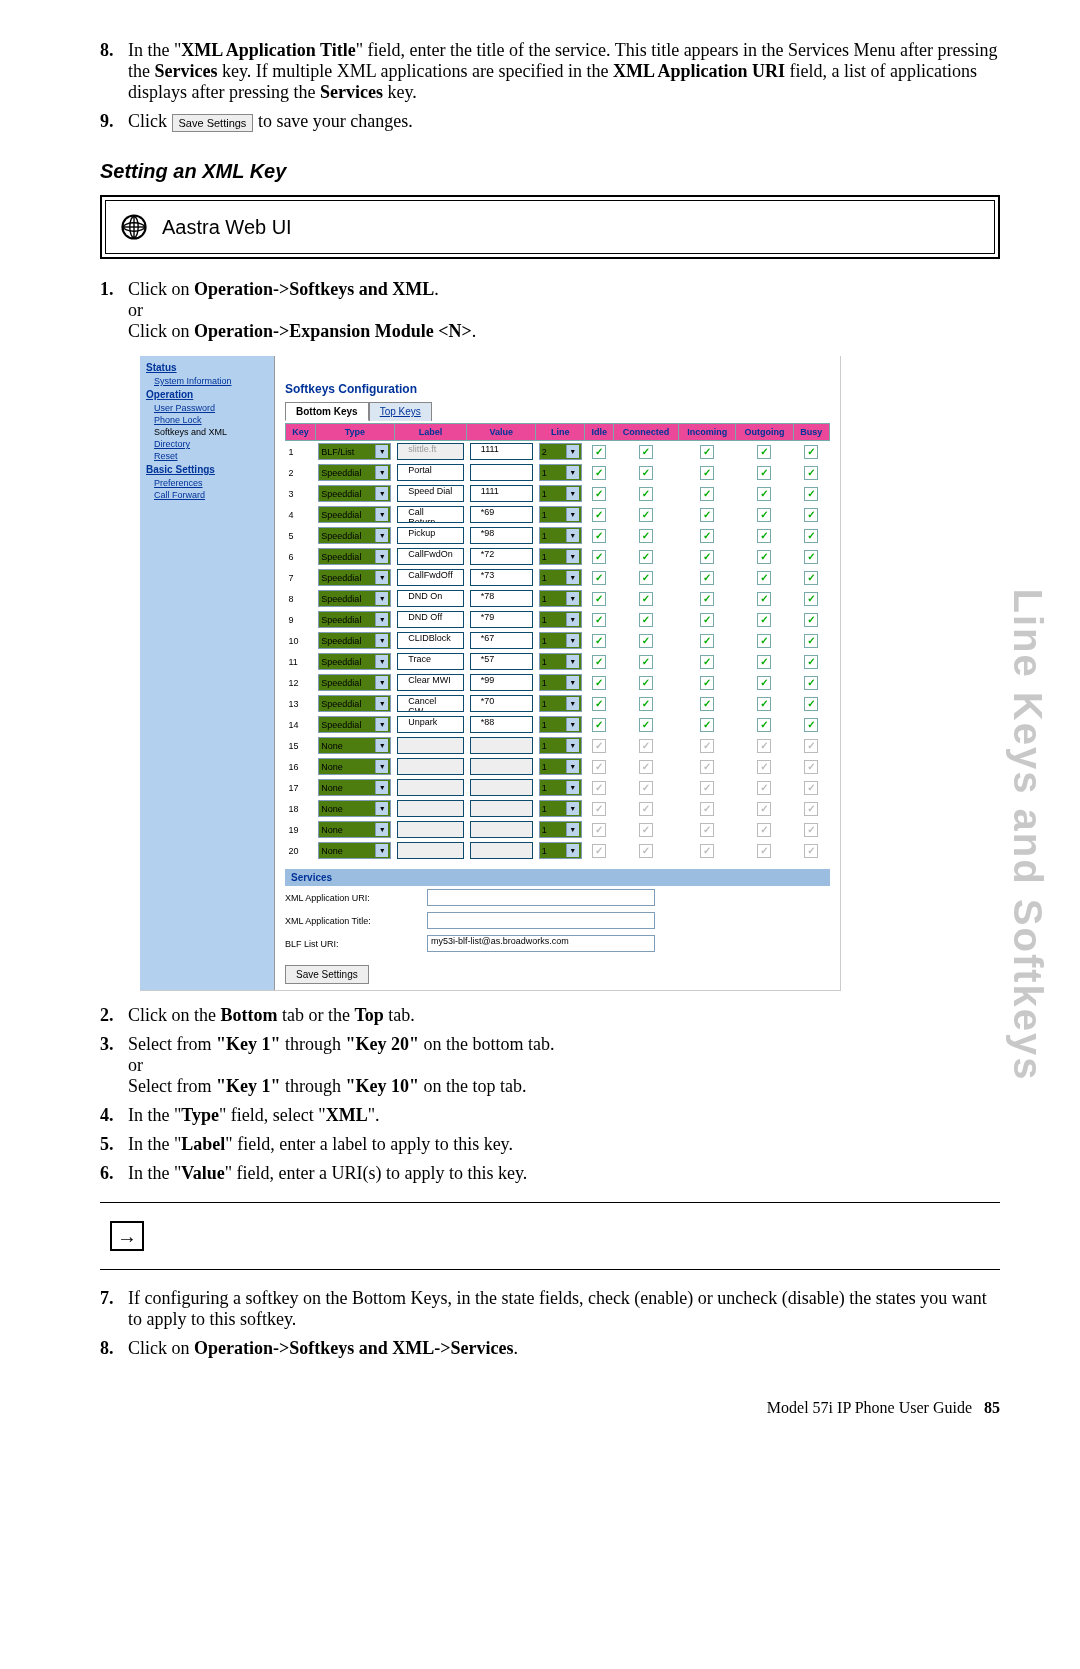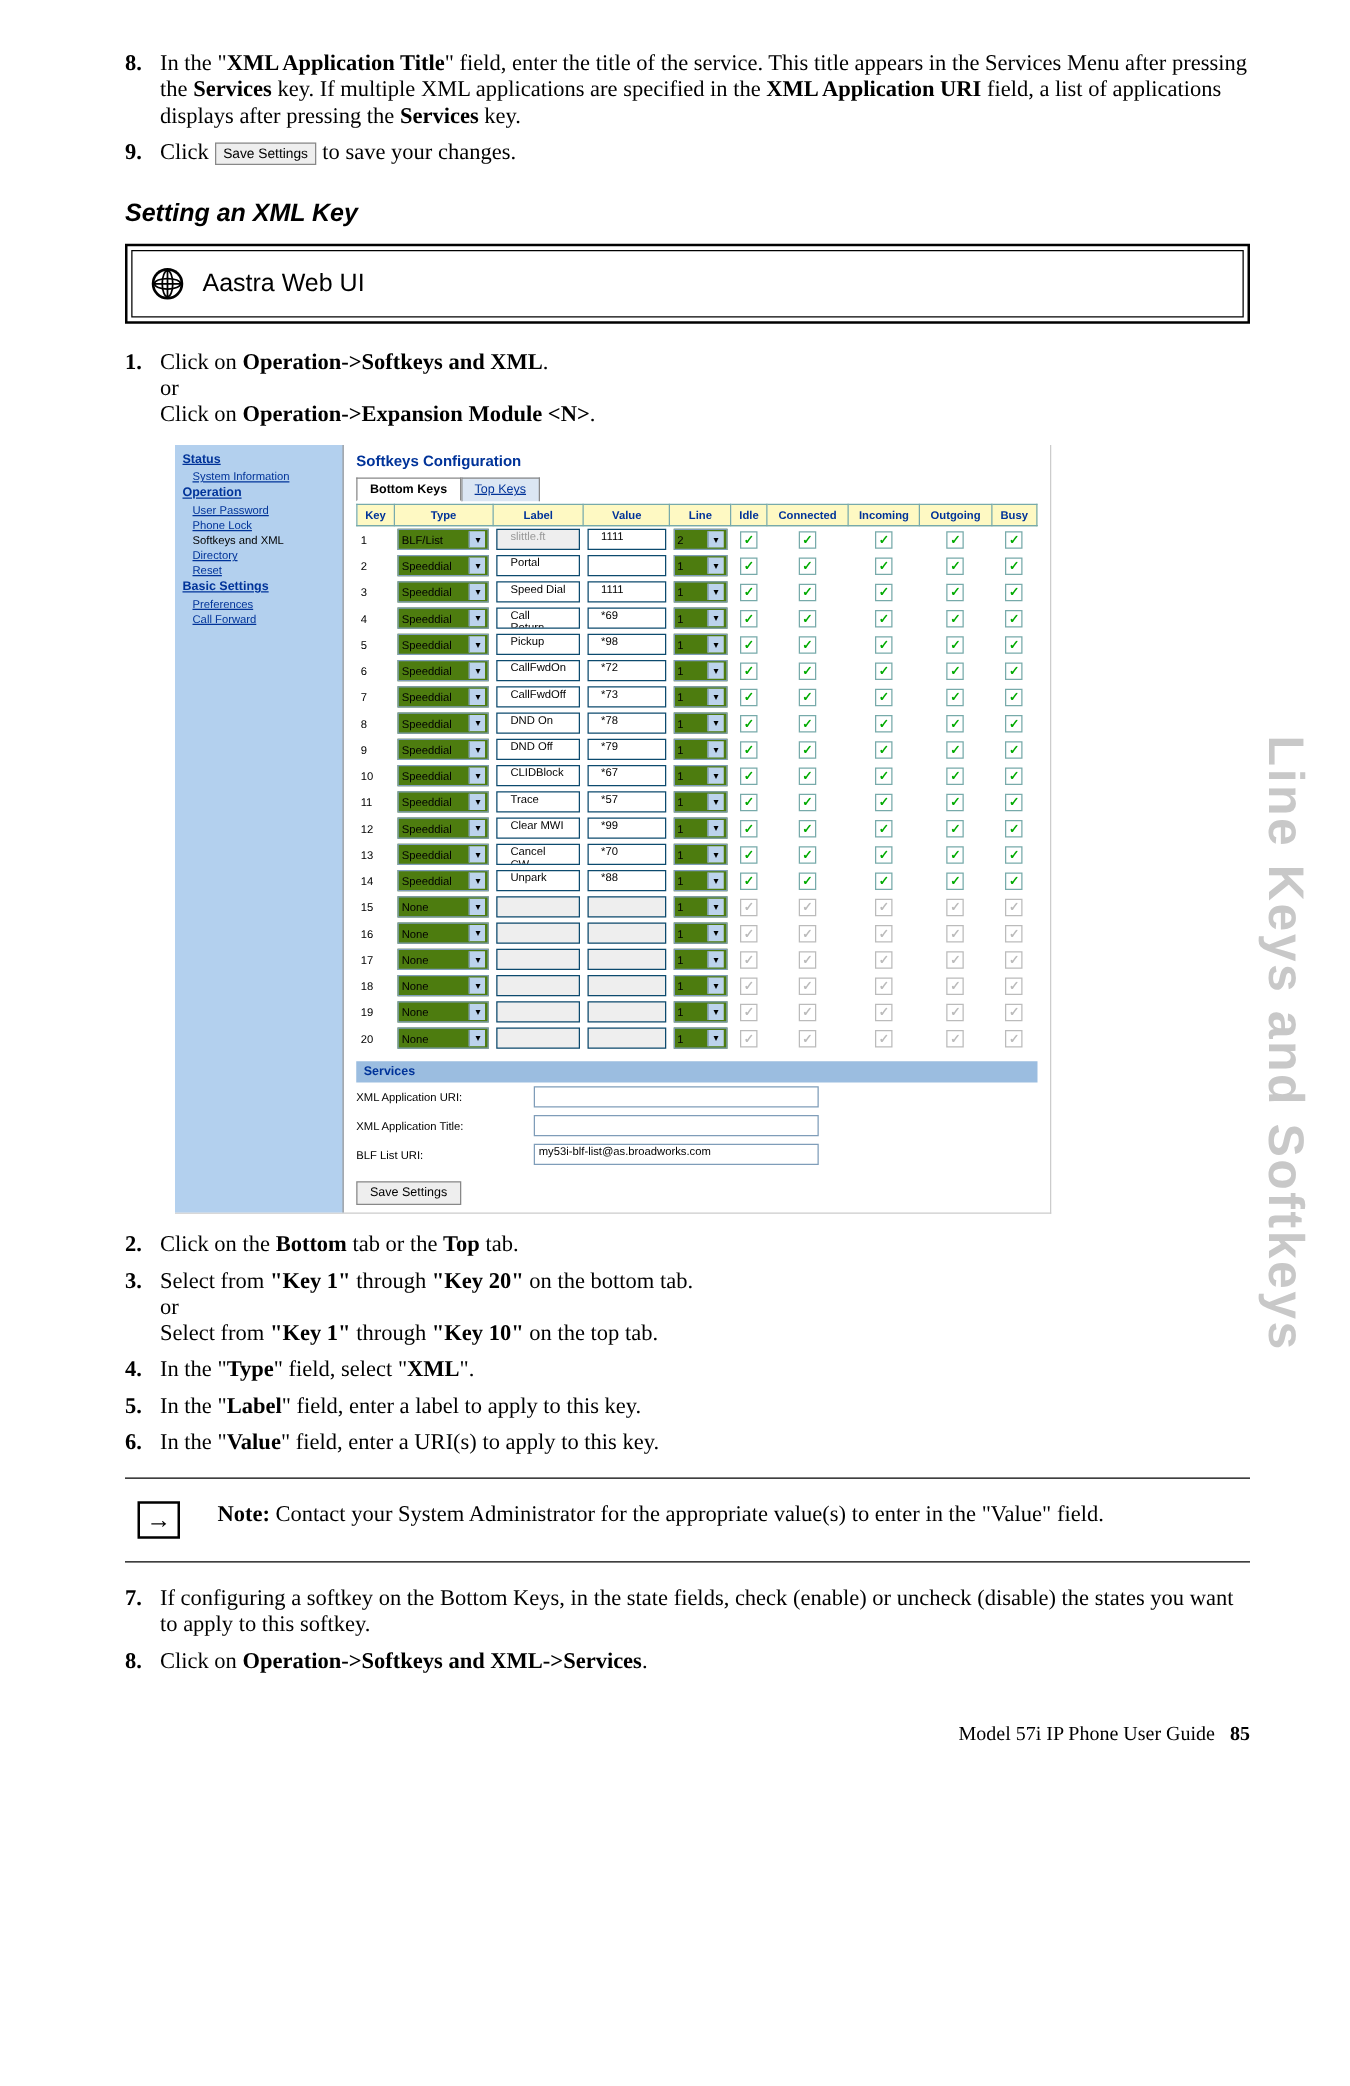--- a/index.html
+++ b/index.html
@@ -63,27 +63,27 @@
   }
   .sk-side {
     background:#b3d0ee;
     width:130px;
     border-right:1px solid #999;
     padding:4px 2px;
   }
   .sk-side .hd { color:#003399; text-decoration:underline; font-weight:bold; font-size:10px; padding:2px 4px;}
   .sk-side .lnk { color:#003399; text-decoration:underline; font-size:9px; padding:1px 4px 1px 12px; display:block;}
   .sk-side .cur { color:#000; text-decoration:none;}
-  .sk-main { flex:1; padding:6px 10px;}
+  .sk-main { flex:1; padding:6px 10px;margin-top:20px;}
   .sk-title { color:#003399; font-weight:bold; font-size:12px; margin-bottom:6px;}
   .tabs { display:flex; gap:0; margin-bottom:2px;}
   .tab { background:#dbe6f3; border:1px solid #888; border-bottom:none; padding:3px 10px; font-size:10px; text-decoration:underline; color:#003399;}
   .tab.active { background:#fff; font-weight:bold; color:#000; text-decoration:none; border-bottom:1px solid #fff; position:relative; z-index:2;}
   table.sk-table { border-collapse:collapse; width:100%; }
-  table.sk-table th { background:#fef9c3; color:#003399; font-size:9px; font-weight:bold; padding:3px 4px; border:1px solid #7aa;}
+  table.sk-table th { background:#ec4899; color:#003399; font-size:9px; font-weight:bold; padding:3px 4px; border:1px solid #7aa;}
   table.sk-table td { font-size:9px; padding:2px 3px; }
   .sel { border:1px solid #7f9db9; background:#4d7c0f; font-size:9px; height:15px; display:flex; align-items:center; justify-content:space-between; padding:0 2px;}
   .sel .ar { background:#bcd3ec; width:12px; height:13px; text-align:center; line-height:13px; font-size:8px; border-left:1px solid #7f9db9;}
   .txt { border:1px solid #0c4a6e; background:#fff; font-size:9px; height:15px; padding:0 10px; overflow:hidden;}
   .txt.dis { background:#eee; color:#999;}
   .chk { width:12px;height:12px;border:1px solid #7aa;background:#fff;display:inline-flex;align-items:center;justify-content:center;color:#0a0;font-size:10px;font-weight:bold;}
   .chk.dis{color:#bbb;border-color:#bbb;}
   .svc-hdr{background:#9bbde0;color:#003399;font-weight:bold;font-size:10px;padding:3px 6px;margin-top:8px;}
   .svc-row{display:flex;align-items:center;gap:22px;padding:3px 0;}
   .svc-lbl{width:120px;font-size:9px;}
@@ -762,23 +762,20 @@
 <div class="ol-item">
   <div class="ol-num">6.</div>
   <div class="ol-body">
     <span>In the "</span><span class="bold">Value</span><span>" field, enter a URI(s) to apply to this key.</span>
   </div>
 </div>
 
 <hr class="rule">
 <div class="note-row">
   <div class="note-icon">→</div>
-  <div class="note-text">
-    <span class="bold">Note:</span><span> Contact your System Administrator for the appropriate value(s) to enter in the "Value" field.</span>
-  </div>
 </div>
 <hr class="rule">
 
 <div class="ol-item">
   <div class="ol-num">7.</div>
   <div class="ol-body">If configuring a softkey on the Bottom Keys, in the state fields, check (enable) or uncheck (disable) the states you want to apply to this softkey.</div>
 </div>
 
 <div class="ol-item">
   <div class="ol-num">8.</div>

